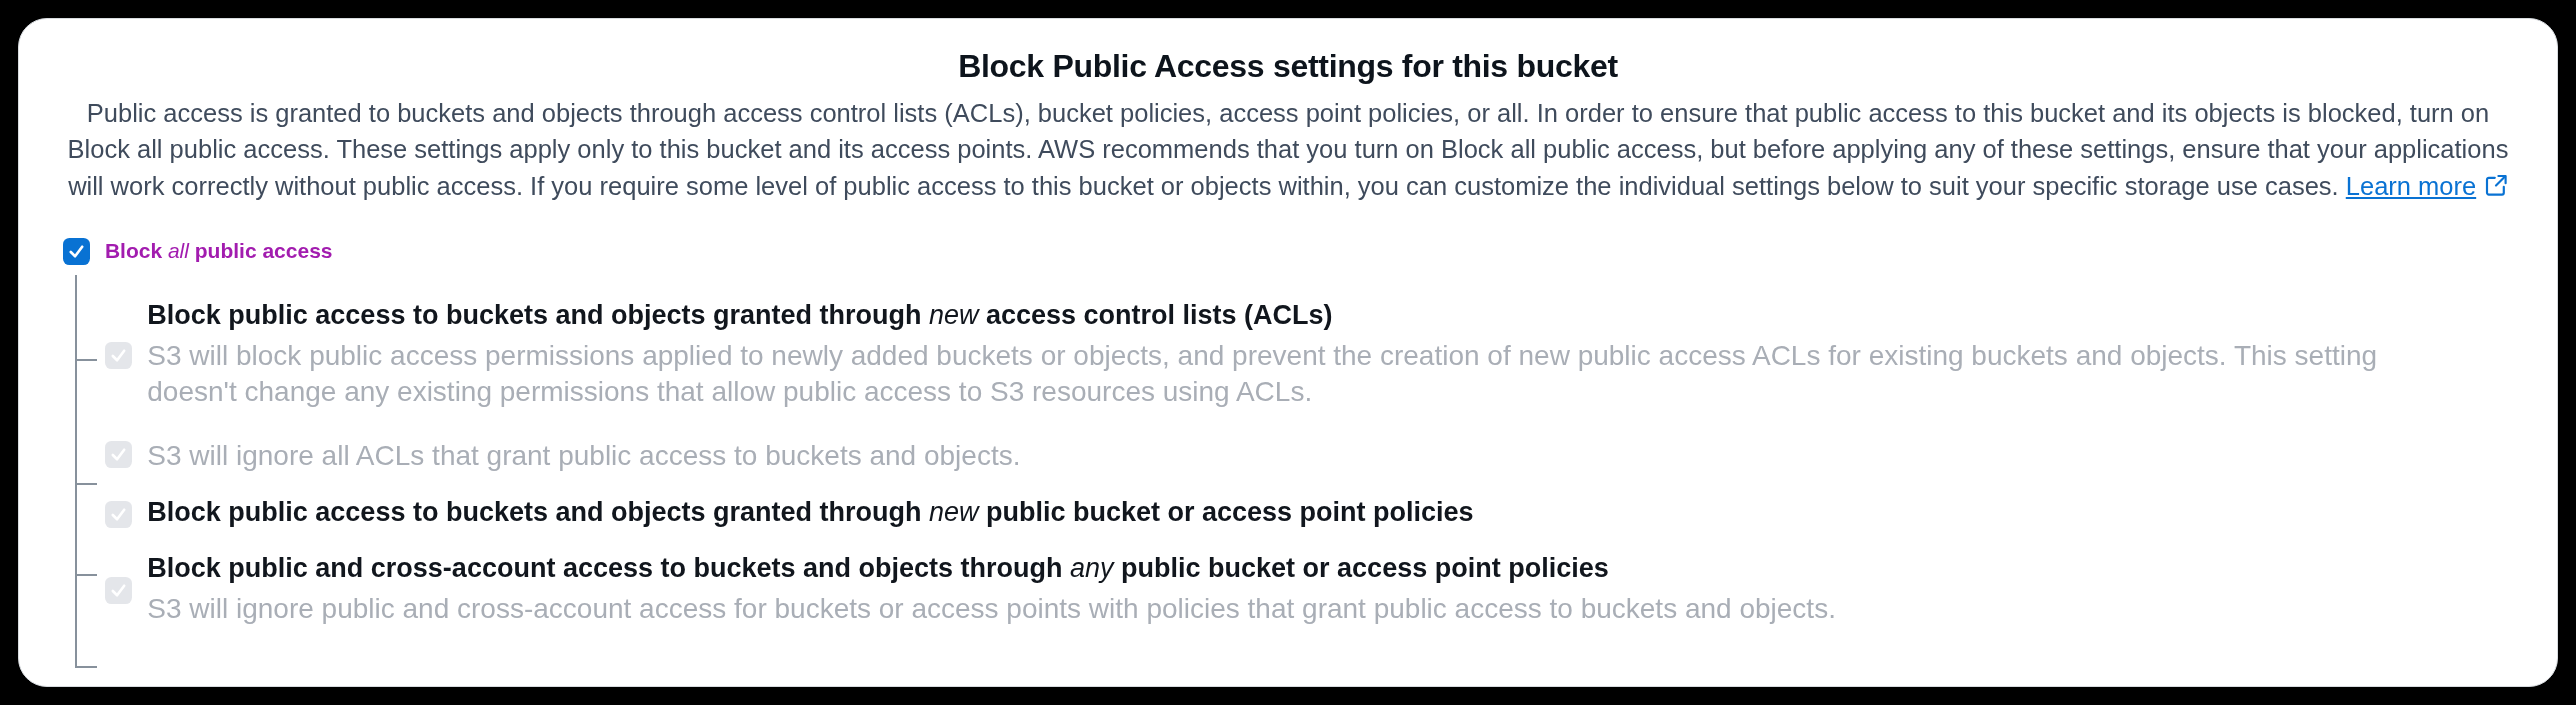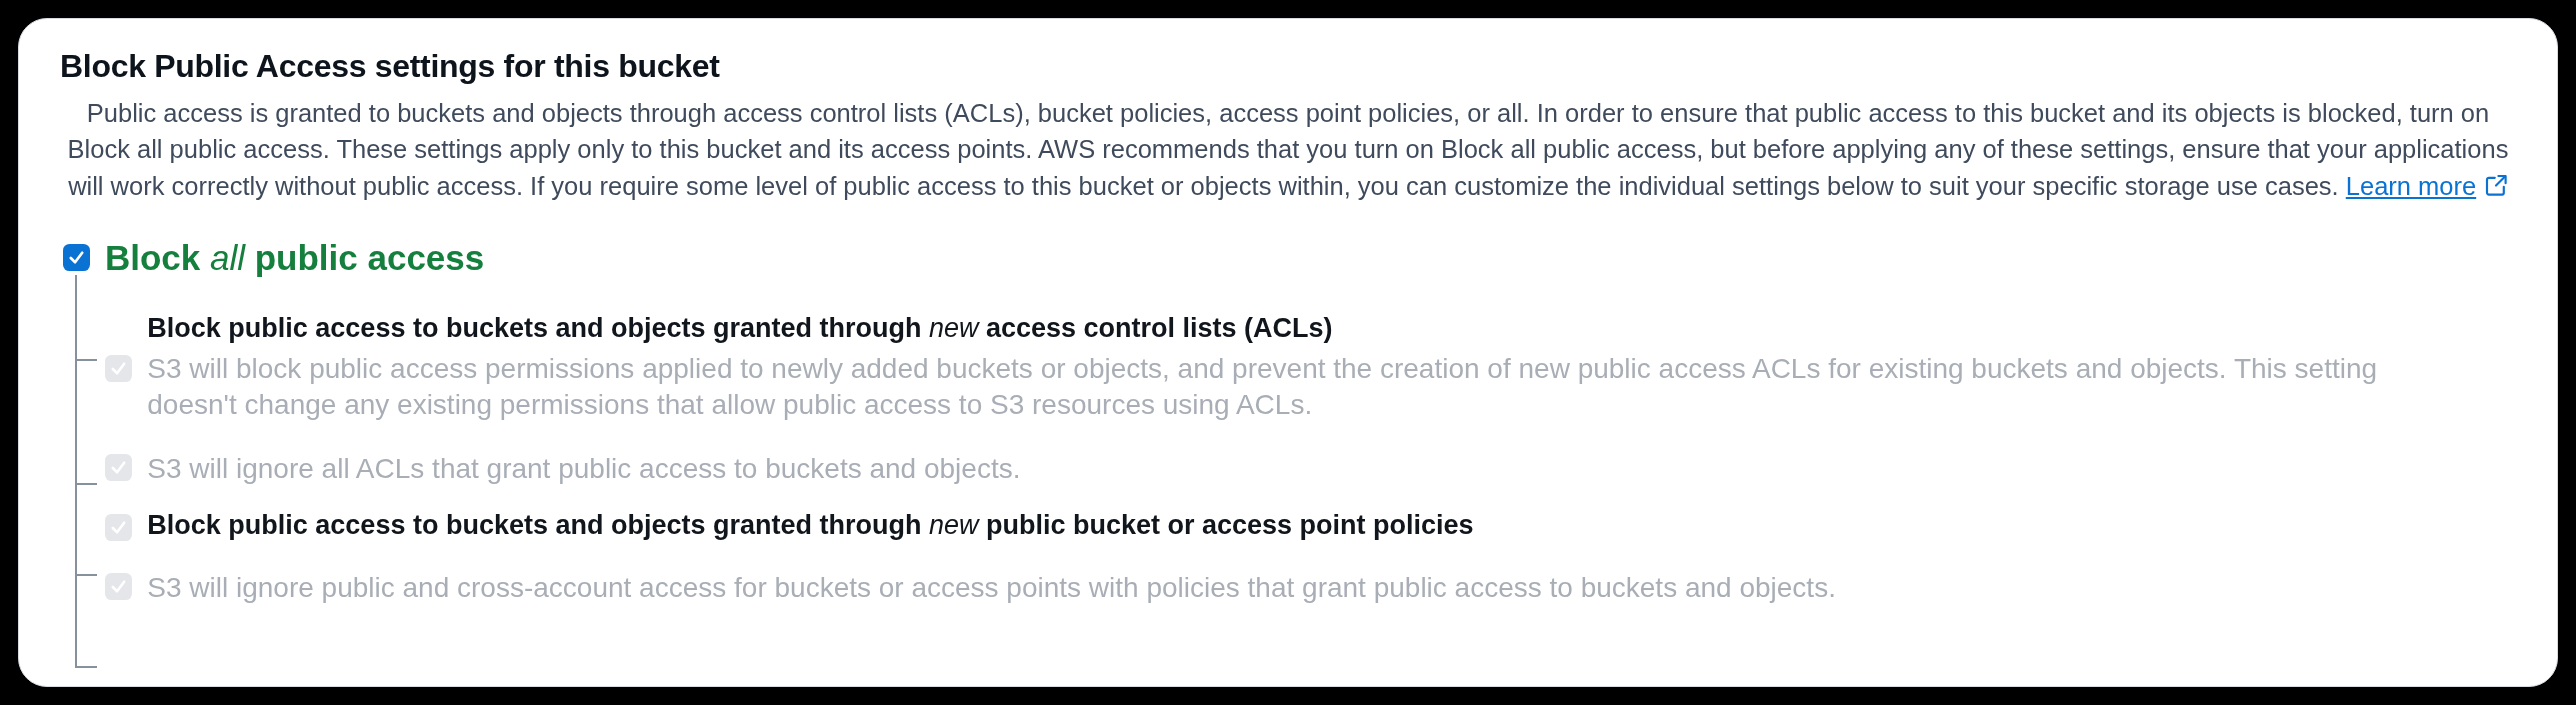--- a/index.html
+++ b/index.html
@@ -19,20 +19,21 @@
     border-radius: 29px;
     padding: 29px 41px;
     box-sizing: border-box;
   }
   .panel-title {
     font-size: 32px;
     font-weight: 700;
     color: #0d141c;
     margin: 0 0 10.2px 0;
     letter-spacing: -0.3px;
+    text-align: center;
   }
   .intro {
     font-size: 25.5px;
     line-height: 1.42;
     color: #3f4b5c;
     margin: 0 0 34px 0;
     max-width: 2480px;
     text-align: center;
   }
   .learn-more {
@@ -60,23 +61,23 @@
     border-radius: 6.4px;
     display: flex;
     align-items: center;
     justify-content: center;
     box-sizing: border-box;
   }
   .cb.checked  { background: #0972d3; cursor: pointer; }
   .cb.disabled { background: #e4e6ea; cursor: default; }
   .cb svg { width: 19px; height: 19px; display: block; }
   .main-label {
-    font-size: 35px;
+    font-size: 21px;
     font-weight: 700;
-    color: #15803d;
+    color: #a21caf;
   }
   .main-label .it, .sub-label .it { font-style: italic; font-weight: 400; }
   .main-desc {
     margin: 7.7px 0 0 45px;
     font-size: 25.5px;
     line-height: 1.3;
     color: #5f6b7a;
     max-width: 2270px;
   }
   .sub-row {
@@ -168,20 +169,21 @@
     </span>
   </div>
 
   <div class="sub-row">
     <span class="cb disabled" role="checkbox" aria-checked="true" aria-disabled="true">
       <svg viewBox="0 0 40 40">
               <polyline points="8,21 17,30 32,10" fill="none" stroke="#ffffff" stroke-width="5.5" stroke-linecap="round" stroke-linejoin="round"></polyline>
             </svg>
     </span>
     <span class="sub-text">
+      <div class="sub-label"><span class="lb">Block public and cross-account access to buckets and objects through </span><span class="it">any</span><span class="la"> public bucket or access point policies</span></div>
       <div class="sub-desc">S3 will ignore public and cross-account access for buckets or access points with policies that grant public access to buckets and objects.</div>
     </span>
   </div>
 </div>
 
   <div class="tline" style="left: 15px; top: 121px; width: 22px; height: 1.9px;"></div>
       <div class="tline" style="left: 15px; top: 245px; width: 22px; height: 1.9px;"></div>
       <div class="tline" style="left: 15px; top: 336px; width: 22px; height: 1.9px;"></div>
       <div class="tline" style="left: 15px; top: 428px; width: 22px; height: 1.9px;"></div>
       <div class="tline" style="left: 15px; top: 37px; width: 1.9px; height: 392px;"></div>

